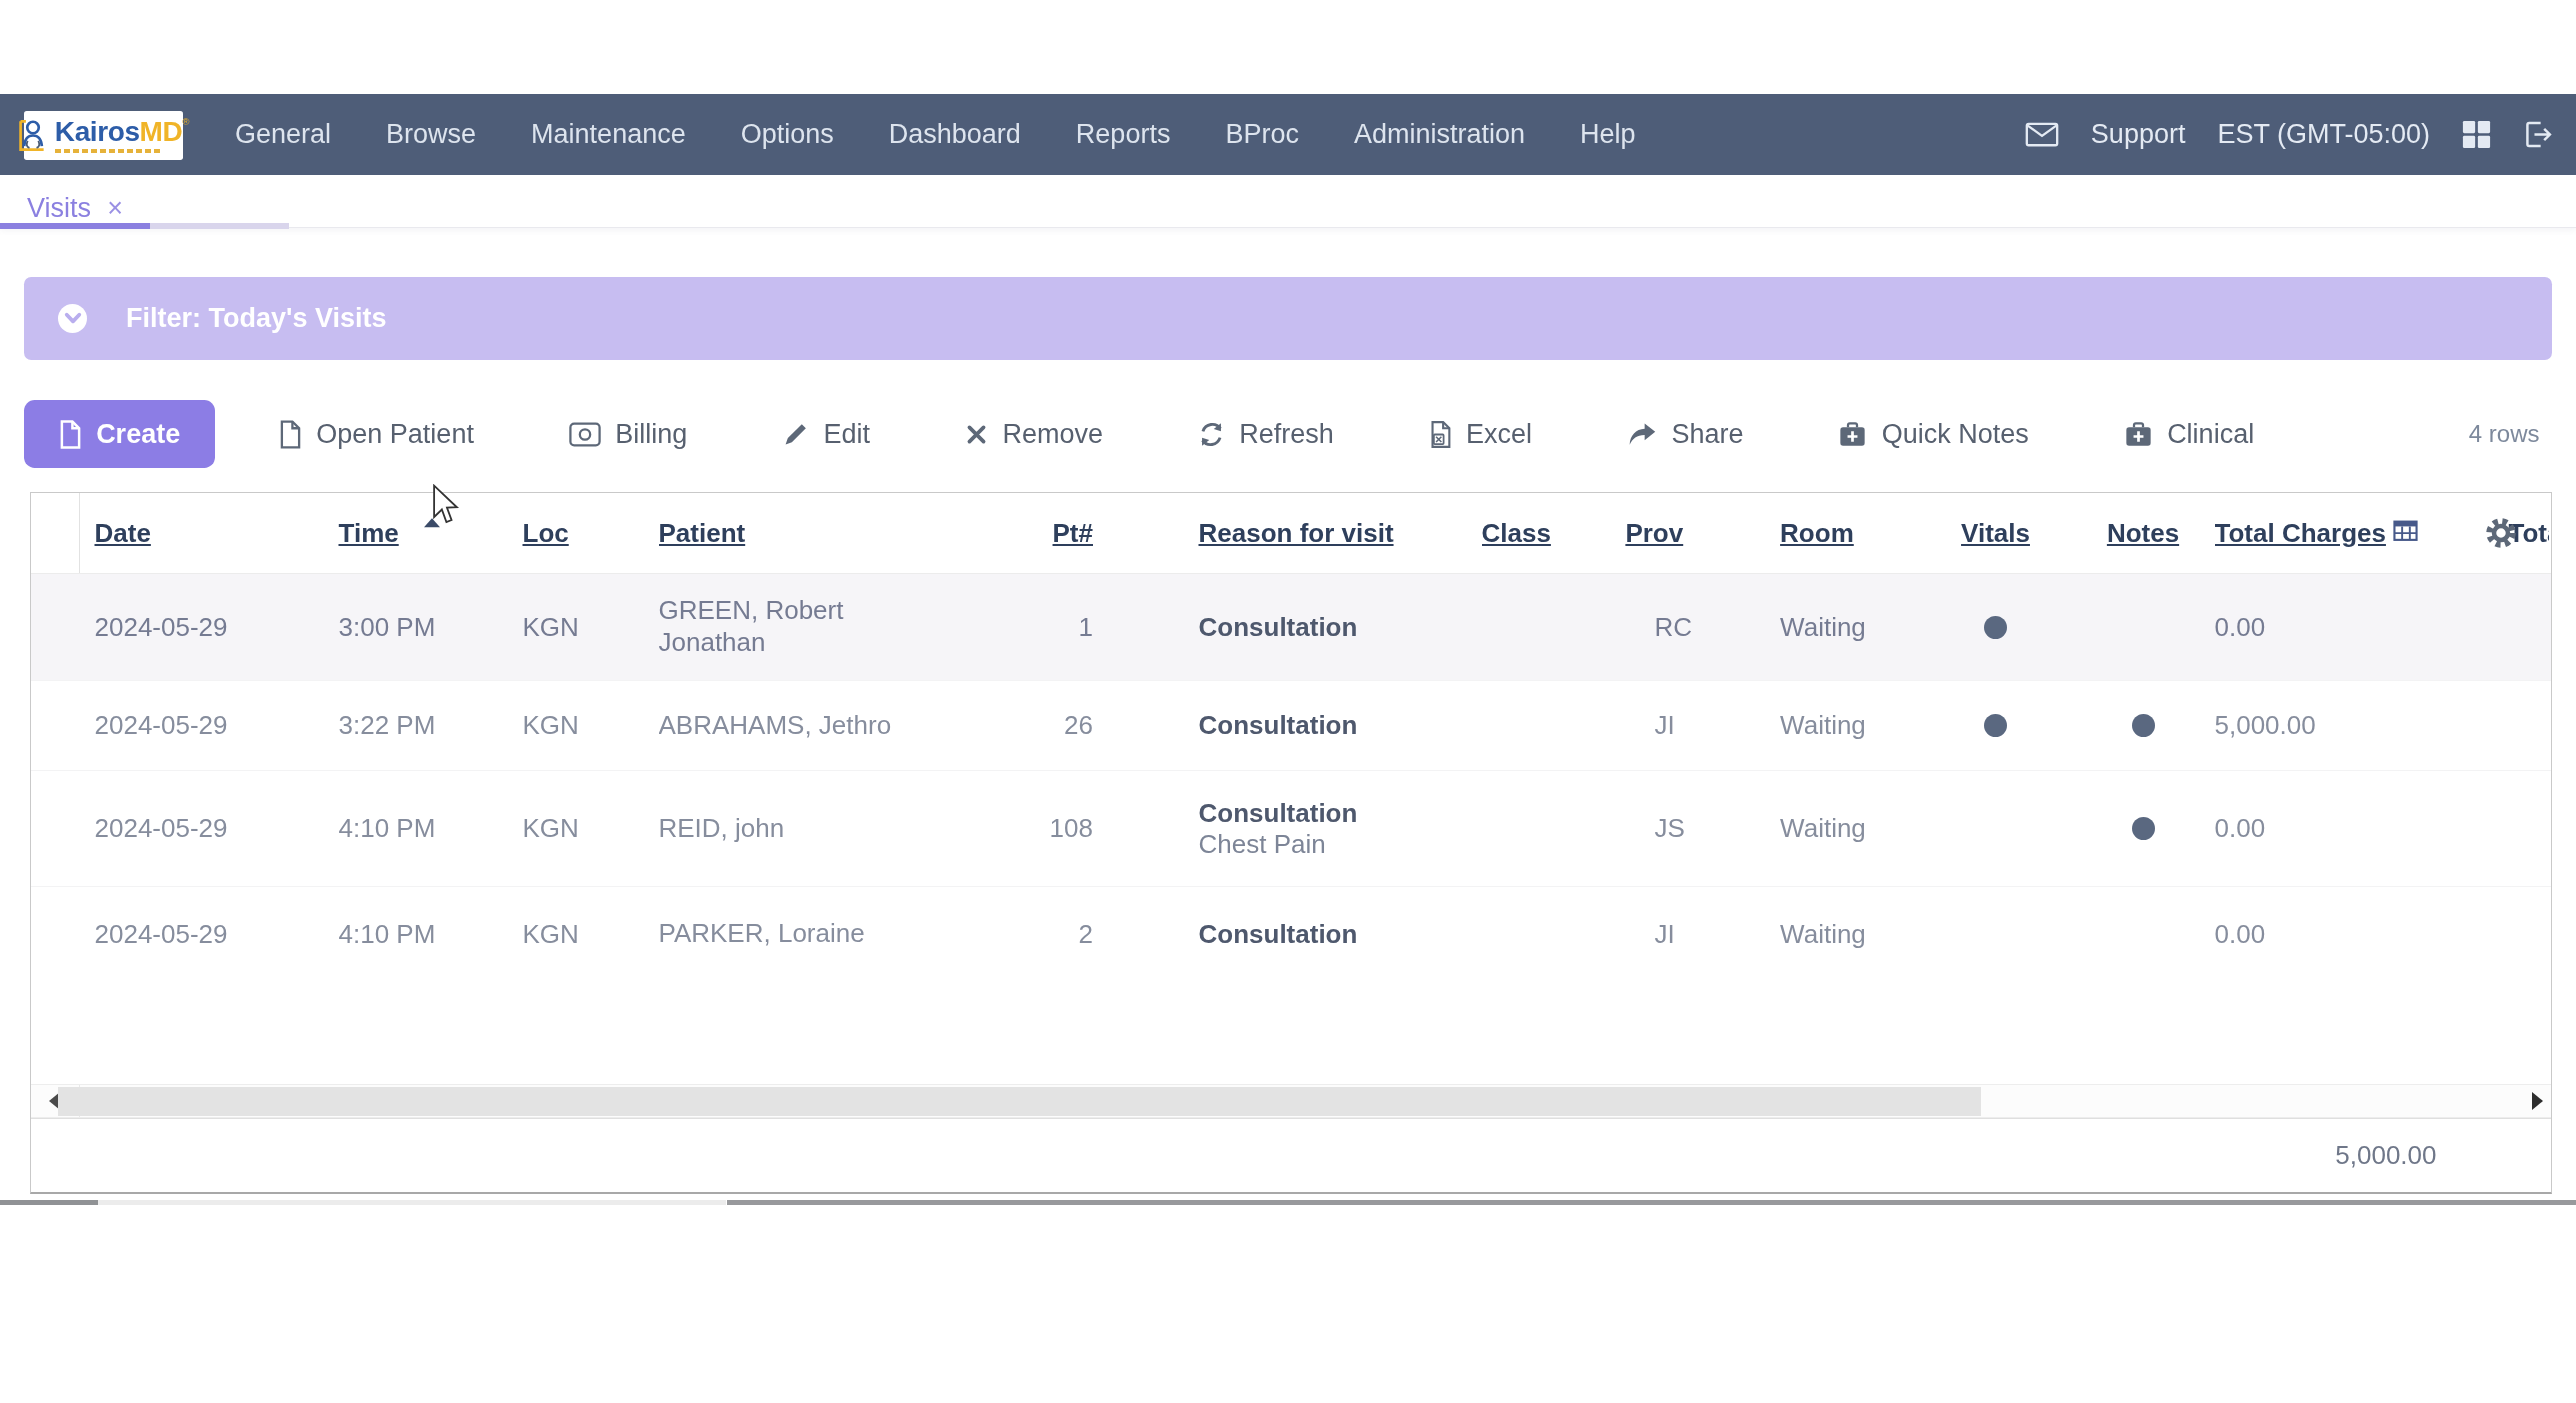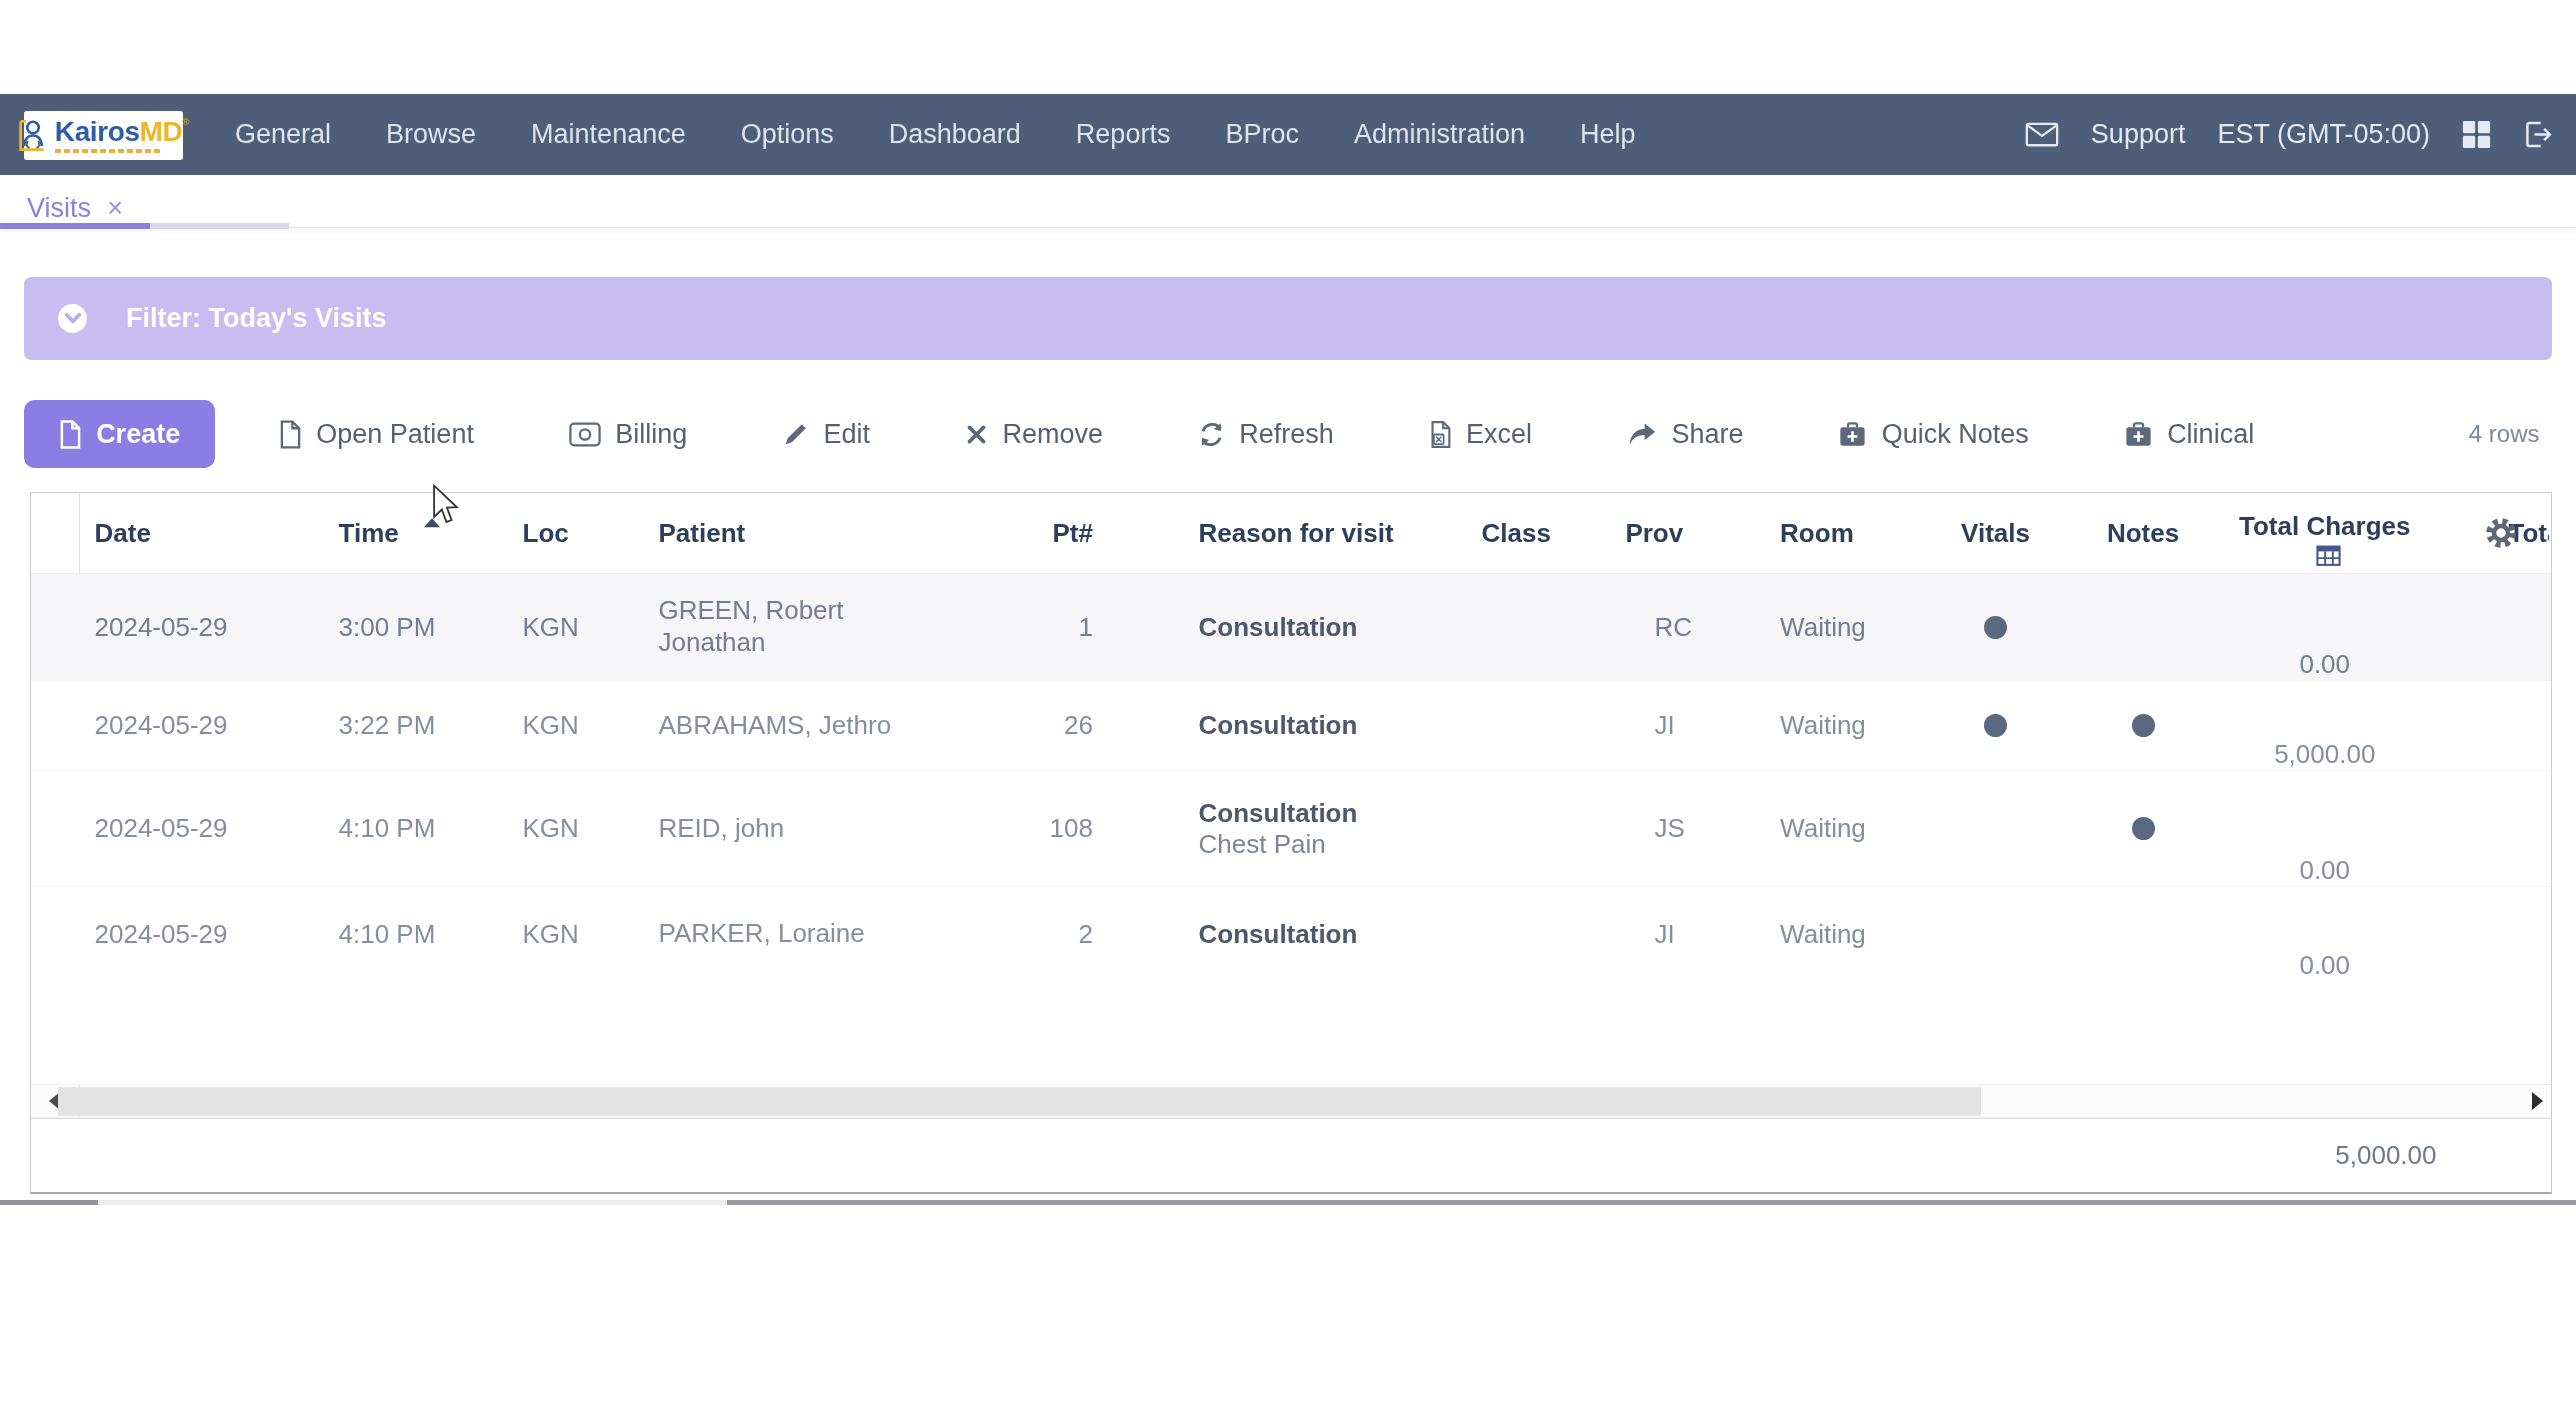--- a/index.html
+++ b/index.html
@@ -54,32 +54,32 @@
   .rowcount { position:absolute; right:12.5px; top:0; height:70px; display:flex; align-items:center;
               font-size:24px; color:#7d899c; }
 
   
   .panel { position:absolute; left:29.5px; top:472px; width:2522px; height:702px; background:#ffffff;
            border:0.9px solid #c9c9c9; border-bottom:2.7px solid #a8a8a8; display:flex; flex-direction:column; }
   .grid-row { display:grid;
     grid-template-columns:49px 243px 184px 152px 277px 179px 367px 143px 152px 143px 152px 143px 242px 92px; }
   .cell { display:flex; align-items:center; font-size:26px; color:#868d9d; overflow:hidden; }
   .hdr { height:81px; border-bottom:0.9px solid #ececec; }
-  .hdr .cell { font-weight:700; color:#2e3f5c; cursor:pointer; }
+  .hdr .cell { font-weight:700; color:#2e3f5c; cursor:pointer;text-decoration:underline; }
   .hdr .c-gutter { border-right:0.9px solid #e2e2e2; cursor:default; }
   .c-date { padding-left:15px; }
   .c-time { padding-left:16px; }
   .c-loc  { padding-left:16px; }
   .c-pt   { justify-content:flex-end; padding-right:21.5px; }
   .c-reason { padding-left:84px; }
   .c-prov { padding-left:30px; }
   .hdr .c-prov { padding-left:0.9px; }
   .c-room { padding-left:3.6px; }
   .c-vitals, .c-notes { justify-content:center; }
-  .c-total { justify-content:flex-end; padding-right:21.5px;flex-direction:column; }
+  .c-total { padding-right:21.5px; }
   .c-extra { position:relative; overflow:hidden; }
   .sort-asc { width:0; height:0; border-left:8px solid transparent; border-right:8px solid transparent;
               border-bottom:9.8px solid #3b4b68; margin-left:25px; transform:translateY(-10.7px); }
   .hdr-total-icon { margin-left:7.2px; flex:0 0 auto; }
   .gear-wrap { position:absolute; left:27px; top:23px; z-index:2; cursor:pointer; }
   .extra-label { position:absolute; left:52px; top:0; height:81px; display:flex; align-items:center;
                  font-weight:700; color:#2e3f5c; font-size:26px; }
 
   .row { border-bottom:0.9px solid #f3f3f4; cursor:pointer; }
   .row1 { height:107px; background:#f6f5f8; }

